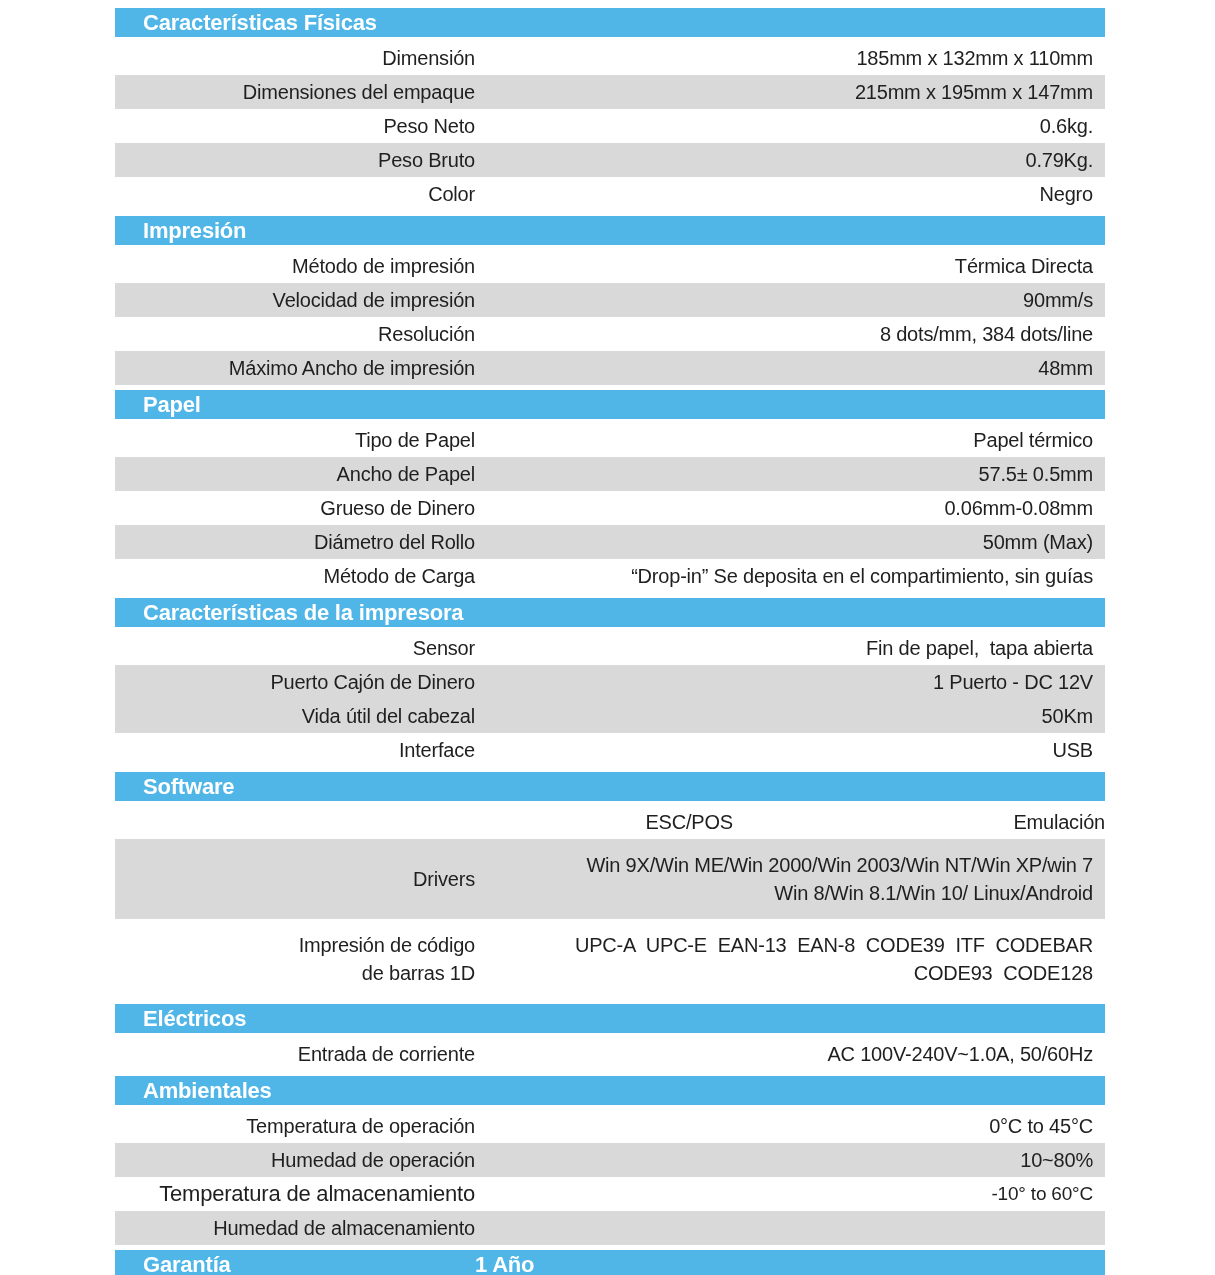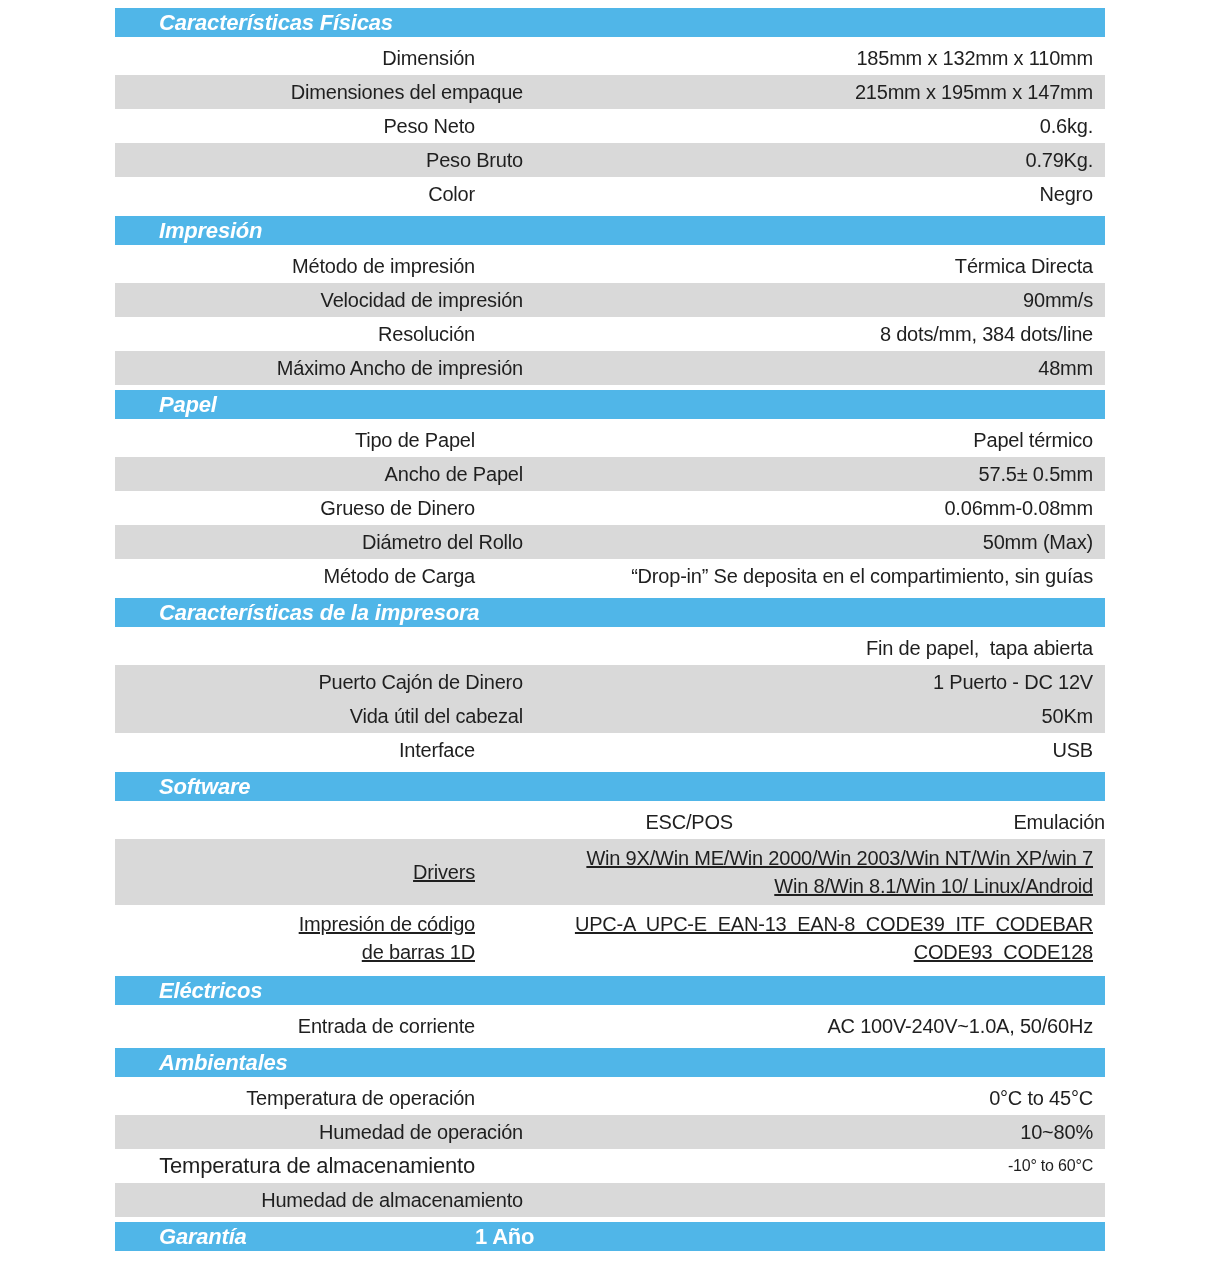--- a/index.html
+++ b/index.html
@@ -28,56 +28,56 @@
     height: 29px;
     display: flex;
     align-items: center;
     margin: 5px 0 4px 0;
     color: #ffffff;
     font-weight: bold;
     font-size: 22px;
     letter-spacing: -0.2px;
   }
   .spec-section:first-child .section-header { margin-top: 0; }
-  .section-title { padding-left: 44px; white-space: nowrap; font-style: italic; }
+  .section-title { padding-left: 28px; white-space: nowrap; }
   .section-value {
     position: absolute;
     left: 360px;
     top: 0;
     height: 29px;
     line-height: 29px;
     white-space: nowrap;
   }
   .spec-row {
     display: flex;
     align-items: center;
     min-height: 34px;
     background: transparent;
     font-size: 20px;
     letter-spacing: -0.2px;
     line-height: 28px;
     text-align: right;
   }
-  .spec-row.alt { background: var(--row-alt-bg, #d9d9d9); padding-left: 48px; }
+  .spec-row.alt { background: var(--row-alt-bg, #d9d9d9); }
   .cell {
     white-space: pre-wrap;
     box-sizing: border-box;
   }
   .cell.label {
     width: 360px;
     padding-left: 28px;
     flex: 0 0 360px;
   }
   .cell.value {
     flex: 1 1 auto;
     padding-right: 12px;
   }
-  .spec-row.multiline { padding: 5px 0; text-decoration: underline; }
+  .spec-row.multiline { padding: 12px 0; }
   .spec-row.small .label { font-size: 22px; }
-  .spec-row.small .value { font-size: 16px; }
+  .spec-row.small .value { font-size: 19px; }
 </style>
 </head>
 <body>
 
 <div class="spec-table">
   <section class="spec-section">
     <div class="section-header">
       <span class="section-title">Características Físicas</span>
 
     </div>
@@ -170,20 +170,21 @@
 </div>
   </section>
 
   <section class="spec-section">
     <div class="section-header">
       <span class="section-title">Características de la impresora</span>
 
     </div>
     <div class="rows">
   <div class="spec-row">
+    <div class="cell label">Sensor</div>
     <div class="cell value">Fin de papel,  tapa abierta</div>
   </div>
 
   <div class="spec-row alt">
     <div class="cell label">Puerto Cajón de Dinero</div>
     <div class="cell value">1 Puerto - DC 12V</div>
   </div>
 
 
   <div class="spec-row alt">

